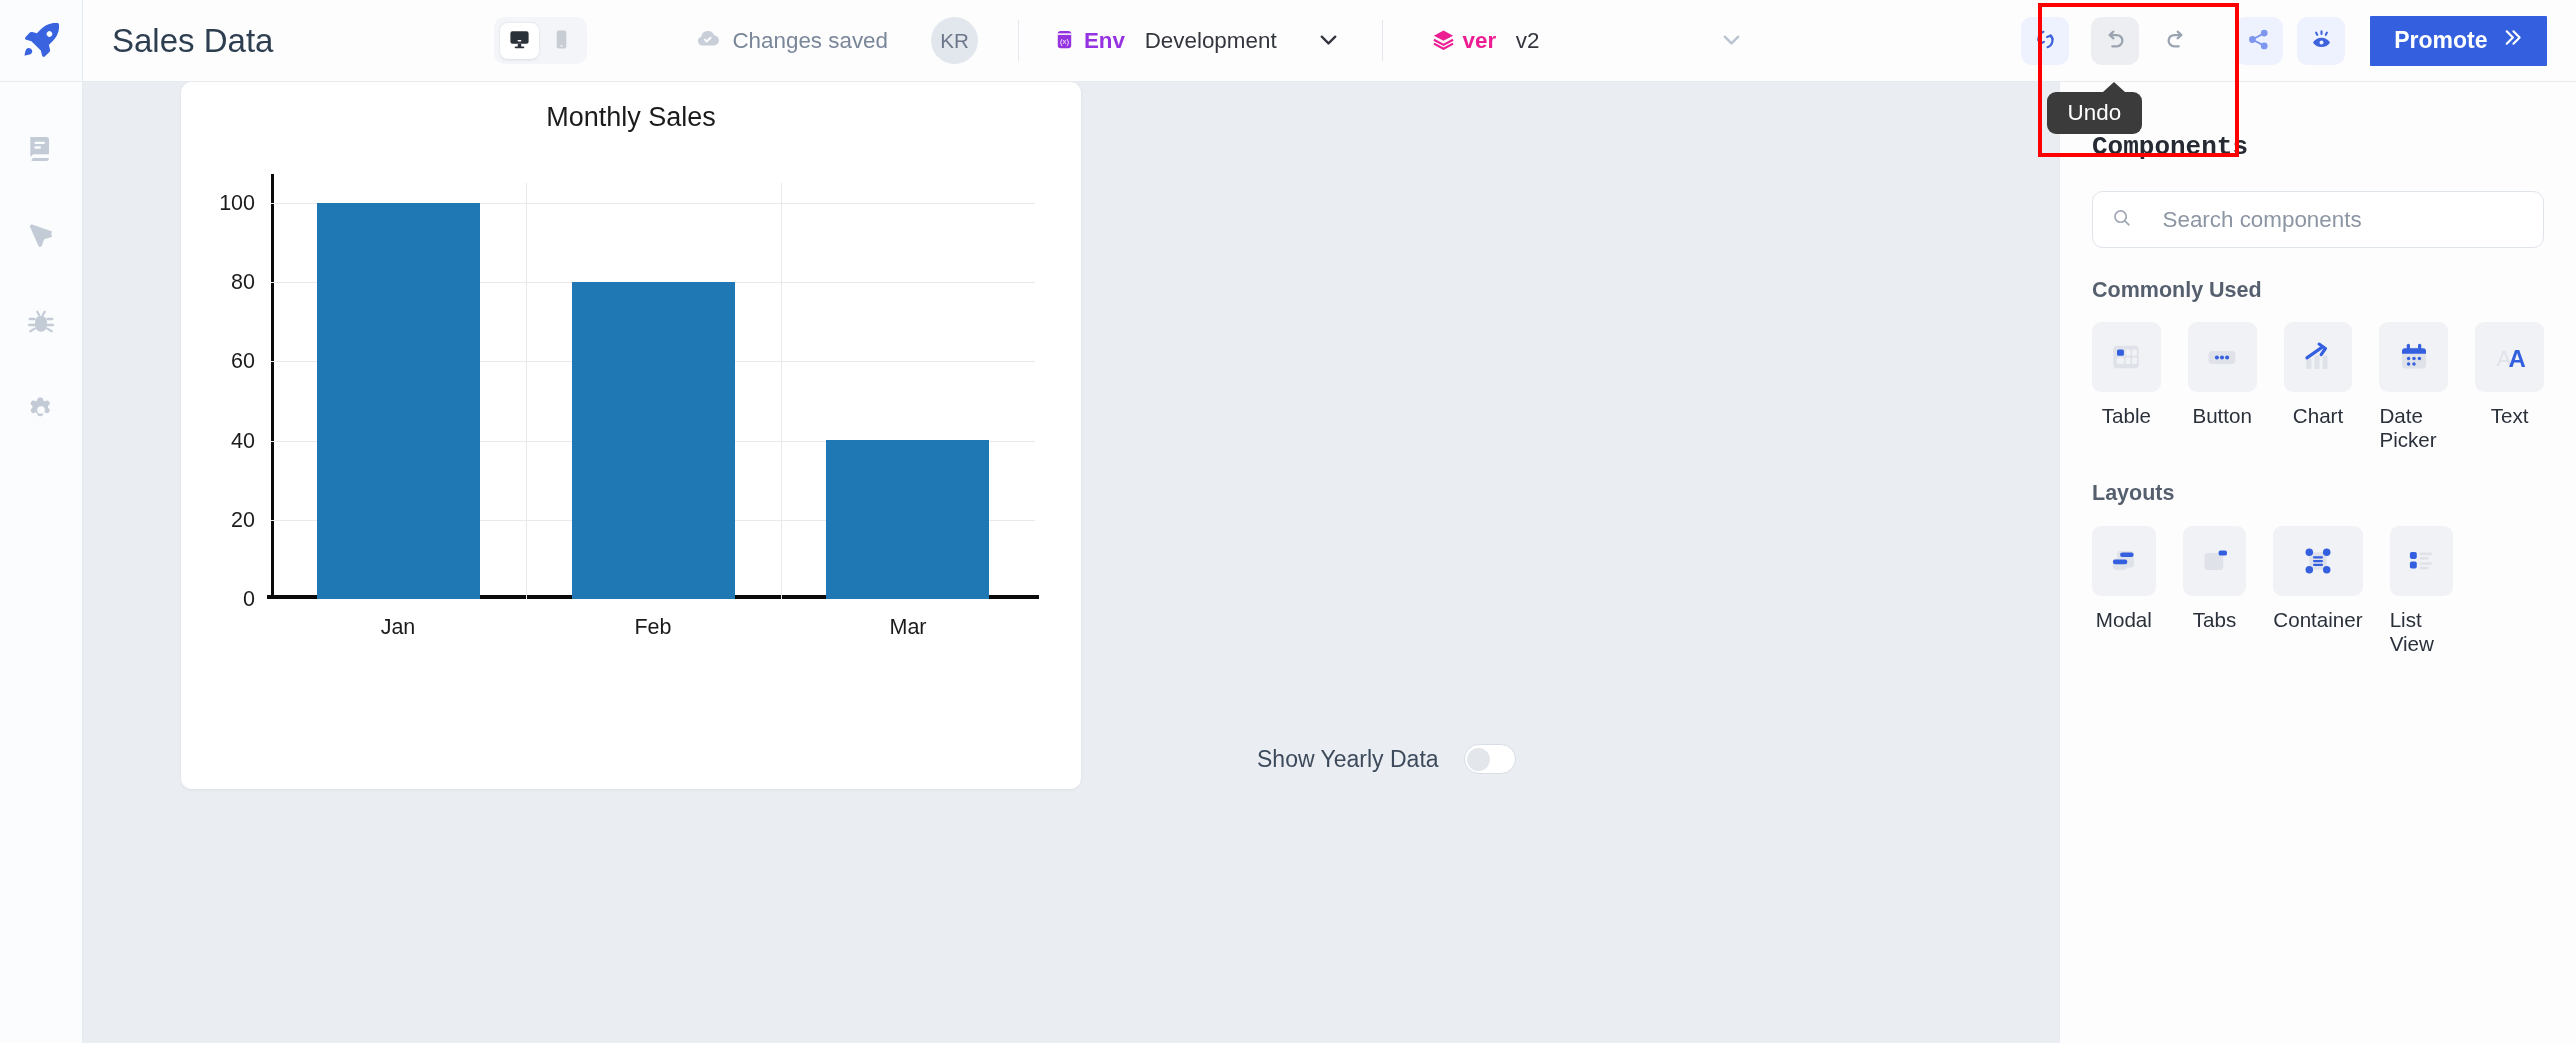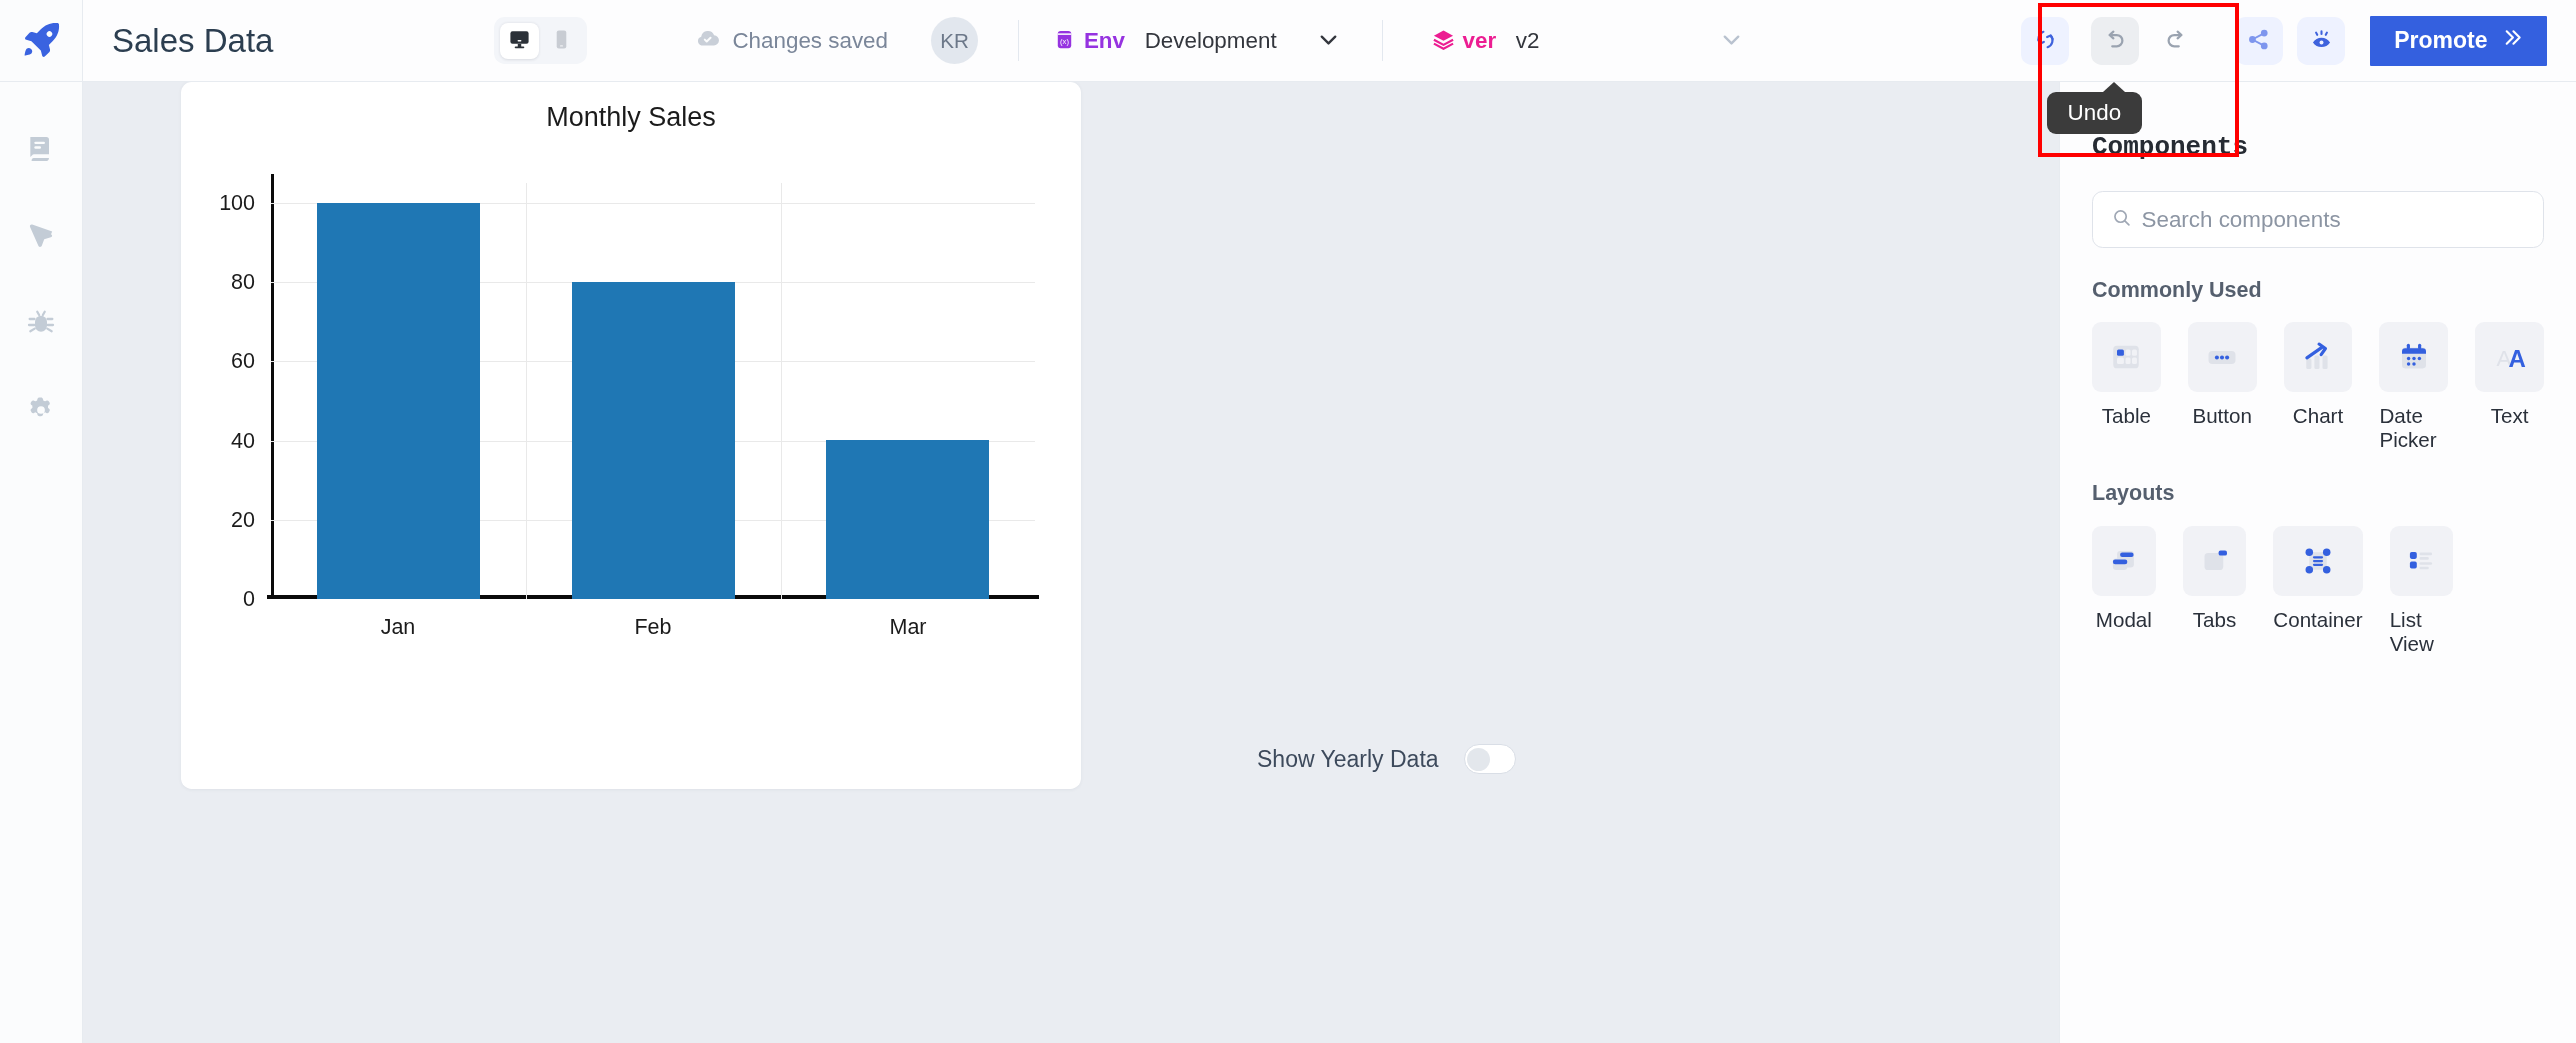--- a/index.html
+++ b/index.html
@@ -154,21 +154,21 @@
     padding: 0 32px;
     position: relative;
   }
   .panel-title {
     font-size: 26px; font-weight: 700; color: #262b33;
     margin-top: 50px; margin-bottom: 0; font-family: Liberation Mono, monospace;
   }
   .search {
     margin-top: 29px; height: 57px;
     border: 0.9px solid #dfe3ea; border-radius: 10.7px;
-    display: flex; align-items: center; gap: 9px; padding: 0 18px;
+    display: flex; align-items: center; gap: 30px; padding: 0 18px;
     background: #fff; cursor: text;
   }
   .search input {
     border: none; outline: none; flex: 1; font-size: 22.4px;
     color: #2c3340; font-family: inherit; background: transparent;
   }
   .search input::placeholder { color: #8c95a3; }
   .sec-head {
     font-size: 21.5px; font-weight: 700; color: #555f6e;
     margin-top: 29.5px; margin-bottom: 19.7px;

